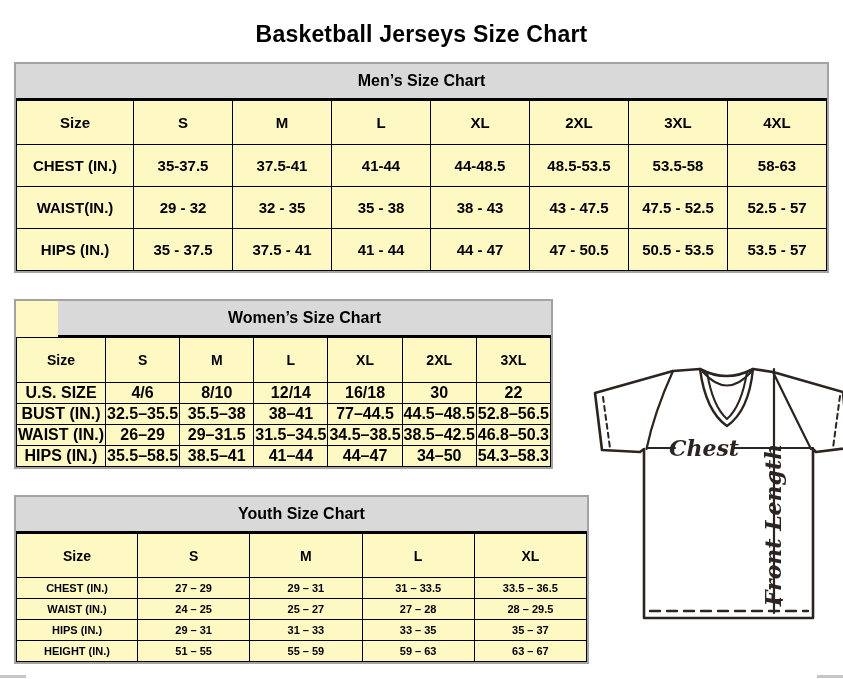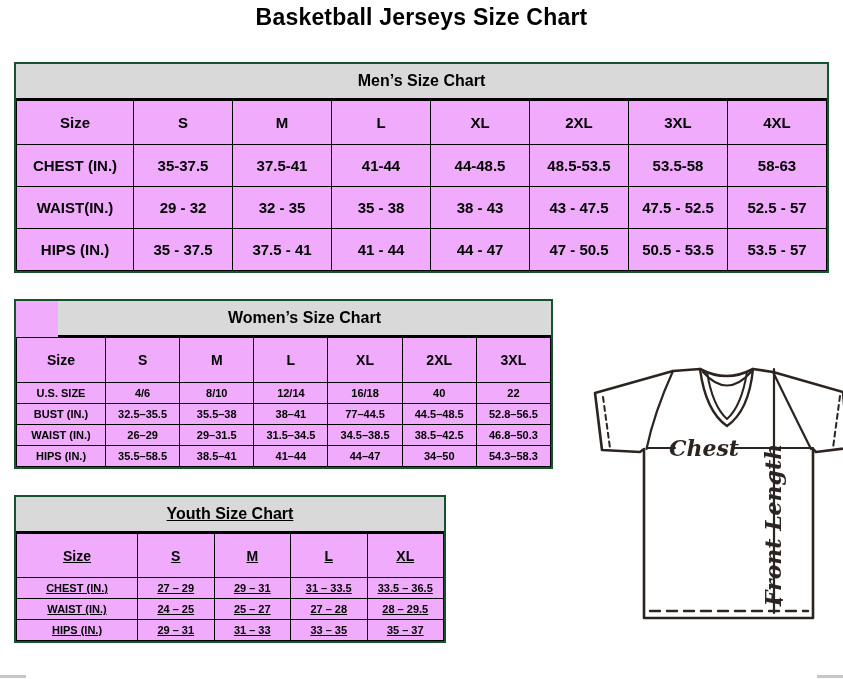--- a/index.html
+++ b/index.html
@@ -2,46 +2,46 @@
 <html><head>
 <meta charset="utf-8">
 <style>
   html,body { margin:0; padding:0; }
   body {
     width:843px; height:679px; position:relative; background:#ffffff;
     font-family:"Liberation Sans", sans-serif; color:#000;
     overflow:hidden;
   }
   .page-title {
-    position:absolute; top:4px; left:0; width:100%;
+    position:absolute; top:21px; left:0; width:100%;
     text-align:center; font-size:23px; font-weight:bold; letter-spacing:0.2px;
   }
-  .chart { position:absolute; border:2px solid #14532d; background:#f0abfc; box-sizing:border-box; }
+  .chart { position:absolute; border:2px solid #a3a3a3; background:#fef9c3; box-sizing:border-box; }
   .chart-title {
     background:#d9d9d9; border-bottom:2px solid #000;
     text-align:center; font-weight:bold; font-size:16px;
     display:flex; align-items:center; justify-content:center;
   }
   table { width:100%; border-collapse:collapse; table-layout:fixed; }
   th, td {
     border:1px solid #000; text-align:center; vertical-align:middle;
     font-weight:bold; padding:0; overflow:hidden; white-space:nowrap;
   }
   
   #mens-chart        { left:14px; top:62px;  width:815px; }
   #mens-chart .chart-title { height:34px; }
   #mens-chart th     { height:43px; font-size:15px; }
   #mens-chart td     { height:41px; font-size:15px; }
   
   #womens-chart      { left:14px; top:299px; width:539px; }
   #womens-chart .chart-title { height:34px;margin-left:42px; }
   #womens-chart th   { height:44px; font-size:14px; }
-  #womens-chart td   { height:20px; font-size:11px; }
+  #womens-chart td   { height:20px; font-size:16px; }
   
-  #youth-chart       { left:14px; top:495px; width:432px;text-decoration:underline; }
+  #youth-chart       { left:14px; top:495px; width:575px; }
   #youth-chart .chart-title { height:34px; }
   #youth-chart th    { height:43px; font-size:14px; }
   #youth-chart td    { height:20px; font-size:11px; }
 
   .jersey-diagram { position:absolute; left:586px; top:358px; width:287px; height:268px; }
   .jersey-diagram svg { width:100%; height:100%; }
   .measure-label {
     font-family:"DejaVu Serif","Liberation Serif",serif;
     font-style:italic; font-weight:bold; font-size:22px; fill:#2b2420;
   }
@@ -137,21 +137,21 @@
           <th>3XL</th>
         </tr>
       </thead>
       <tbody>
         <tr>
           <td>U.S. SIZE</td>
           <td>4/6</td>
           <td>8/10</td>
           <td>12/14</td>
           <td>16/18</td>
-          <td>40</td>
+          <td>30</td>
           <td>22</td>
         </tr>
         <tr>
           <td>BUST (IN.)</td>
           <td>32.5–35.5</td>
           <td>35.5–38</td>
           <td>38–41</td>
           <td>77–44.5</td>
           <td>44.5–48.5</td>
           <td>52.8–56.5</td>
@@ -211,20 +211,27 @@
           <td>25 – 27</td>
           <td>27 – 28</td>
           <td>28 – 29.5</td>
         </tr>
         <tr>
           <td>HIPS (IN.)</td>
           <td>29 – 31</td>
           <td>31 – 33</td>
           <td>33 – 35</td>
           <td>35 – 37</td>
+        </tr>
+        <tr>
+          <td>HEIGHT (IN.)</td>
+          <td>51 – 55</td>
+          <td>55 – 59</td>
+          <td>59 – 63</td>
+          <td>63 – 67</td>
         </tr>
       </tbody>
     </table>
 </div>
 
 <div class="jersey-diagram">
   <svg viewBox="556 358 287 268" xmlns="http://www.w3.org/2000/svg" fill="none" stroke="#2b2420" stroke-linejoin="round" stroke-linecap="round">
 
     <path stroke-width="2.6" fill="#ffffff" d="
       M 643,371

